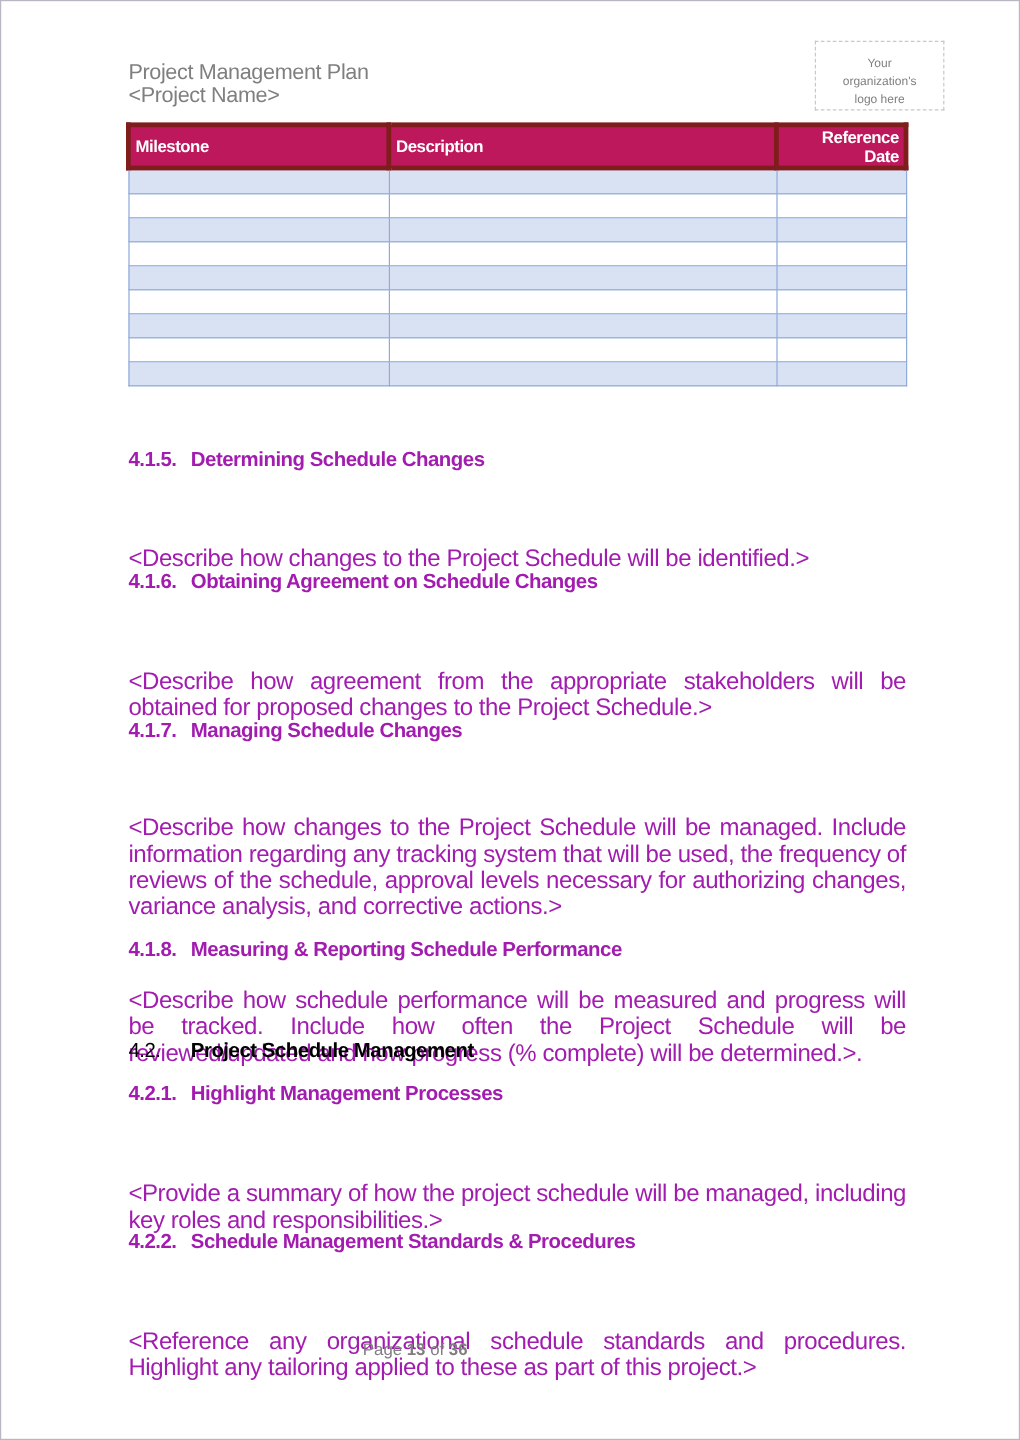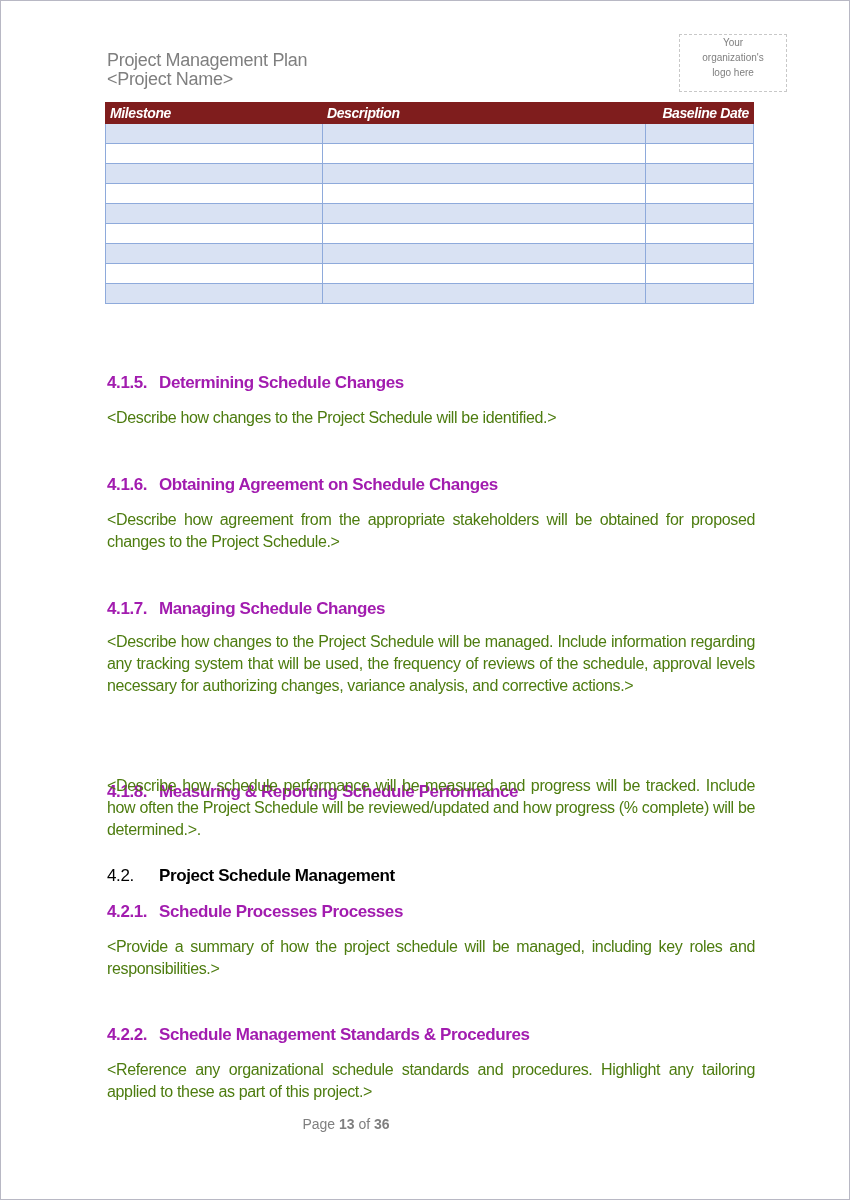--- a/index.html
+++ b/index.html
@@ -1,30 +1,30 @@
 <!DOCTYPE html>
 <html><head>
 <meta charset="utf-8">
 <style>
   html, body { margin:0; padding:0; }
   body { width:850px; height:1200px; background:#ffffff; position:relative; overflow:hidden; font-family:"Liberation Sans", sans-serif; }
   .page { position:absolute; left:0; top:0; width:848px; height:1198px; border:1px solid #b8b8c4; background:#fff; }
   .hdr-title { position:absolute; left:106px; top:50px; font-size:18px; color:#7f7f7f; line-height:19px; letter-spacing:-0.3px; }
-  .logo-box { position:absolute; left:678px; top:33px; width:108px; height:58px; border:1px dashed #c8c8c8; box-sizing:border-box; display:flex; align-items:flex-start; justify-content:center; text-align:center; font-size:10px; color:#7f7f7f; line-height:15px; }
+  .logo-box { position:absolute; left:678px; top:33px; width:108px; height:58px; border:1px dashed #c8c8c8; box-sizing:border-box; display:flex; align-items:flex-end; justify-content:center; text-align:center; font-size:10px; color:#7f7f7f; line-height:15px; }
   table.ms { position:absolute; left:104px; top:101px; width:648px; border-collapse:collapse; table-layout:fixed; }
-  table.ms th { background:#7f1d1d; color:#fff; font-size:14px; font-weight:bold; height:20px; padding:0 4px; text-align:left; letter-spacing:-0.4px; border:1px solid #7f1d1d;font-style:italic; }
+  table.ms th { background:#be185d; color:#fff; font-size:14px; font-weight:bold; height:20px; padding:0 4px; text-align:left; letter-spacing:-0.4px; border:4px solid #7f1d1d; }
   table.ms th.right { text-align:right; }
   table.ms td { height:19px; border:1px solid #8eaadb; padding:0; }
   table.ms tr.odd td { background:#d9e2f3; }
   table.ms tr.even td { background:#ffffff; }
   .h3 { position:absolute; left:106px; font-size:17px; font-weight:bold; color:#a21caf; letter-spacing:-0.4px; }
   .h3 .num { display:inline-block; width:52px; }
   .h2 { position:absolute; left:106px; font-size:17px; font-weight:bold; color:#000000; letter-spacing:-0.4px; }
   .h2 .num { display:inline-block; width:52px; font-weight:normal; }
-  .para { position:absolute; left:106px; width:648px; font-size:16px; line-height:22px; color:#4d7c0f; text-align:justify; letter-spacing:-0.35px; }
+  .para { position:absolute; left:106px; width:648px; font-size:20px; line-height:22px; color:#a21caf; text-align:justify; letter-spacing:-0.35px;margin-top:48px; }
   .footer { position:absolute; left:0; width:690px; top:1115px; text-align:center; font-size:14px; color:#7f7f7f; }
   .footer b { font-weight:bold; }
 </style>
 </head>
 <body>
 
 <div class="page">
 
   <div class="hdr-title">
     <div>Project Management Plan</div>
@@ -42,21 +42,21 @@
   <table class="ms">
     <colgroup>
         <col style="width:217px">
         <col style="width:323px">
         <col style="width:108px">
       </colgroup>
     <thead>
       <tr>
         <th>Milestone</th>
         <th>Description</th>
-        <th class="right">Baseline Date</th>
+        <th class="right">Reference Date</th>
       </tr>
     </thead>
     <tbody id="ms-body">
         <tr class="odd">
           <td></td>
           <td></td>
           <td></td>
         </tr>
         <tr class="even">
           <td></td>
@@ -108,21 +108,21 @@
   <div class="para" style="top:508px">&lt;Describe how agreement from the appropriate stakeholders will be obtained for proposed changes to the Project Schedule.&gt;</div>
 
   <div class="h3" style="top:598px"><span class="num">4.1.7.</span><span>Managing Schedule Changes</span></div>
   <div class="para" style="top:630px">&lt;Describe how changes to the Project Schedule will be managed. Include information regarding any tracking system that will be used, the frequency of reviews of the schedule, approval levels necessary for authorizing changes, variance analysis, and corrective actions.&gt;</div>
 
   <div class="h3" style="top:781px"><span class="num">4.1.8.</span><span>Measuring &amp; Reporting Schedule Performance</span></div>
   <div class="para" style="top:774px">&lt;Describe how schedule performance will be measured and progress will be tracked. Include how often the Project Schedule will be reviewed/updated and how progress (% complete) will be determined.&gt;.</div>
 
   <div class="h2" style="top:865px"><span class="num">4.2.</span><span>Project Schedule Management</span></div>
 
-  <div class="h3" style="top:901px"><span class="num">4.2.1.</span><span>Schedule Processes Processes</span></div>
+  <div class="h3" style="top:901px"><span class="num">4.2.1.</span><span>Highlight Management Processes</span></div>
   <div class="para" style="top:935px">&lt;Provide a summary of how the project schedule will be managed, including key roles and responsibilities.&gt;</div>
 
   <div class="h3" style="top:1024px"><span class="num">4.2.2.</span><span>Schedule Management Standards &amp; Procedures</span></div>
   <div class="para" style="top:1058px">&lt;Reference any organizational schedule standards and procedures. Highlight any tailoring applied to these as part of this project.&gt;</div>
 
   <div class="footer">
     <span>Page</span>
     <b>13</b>
     <span>of</span>
     <b>36</b>

